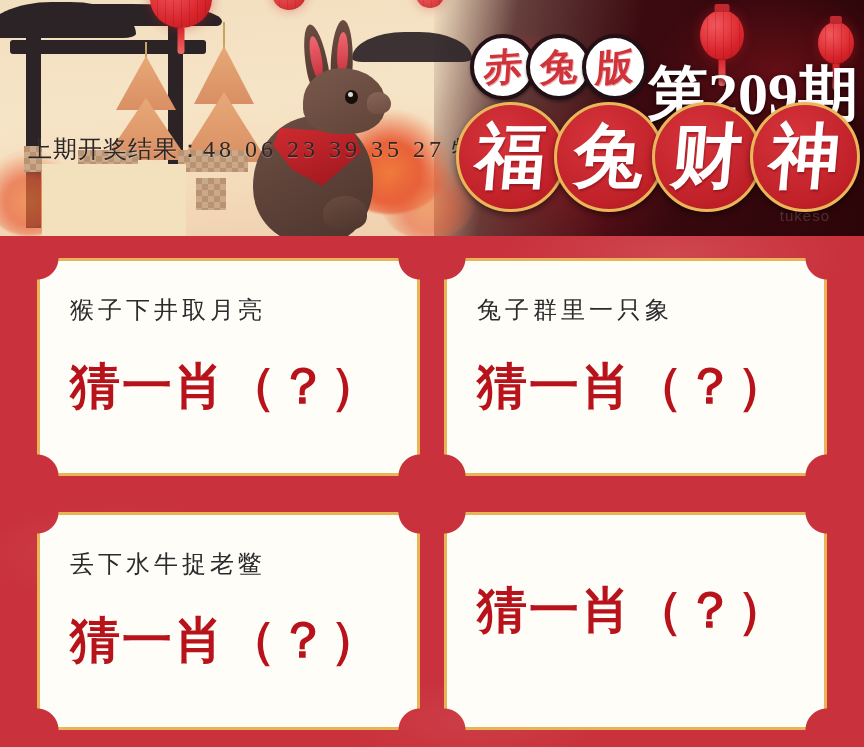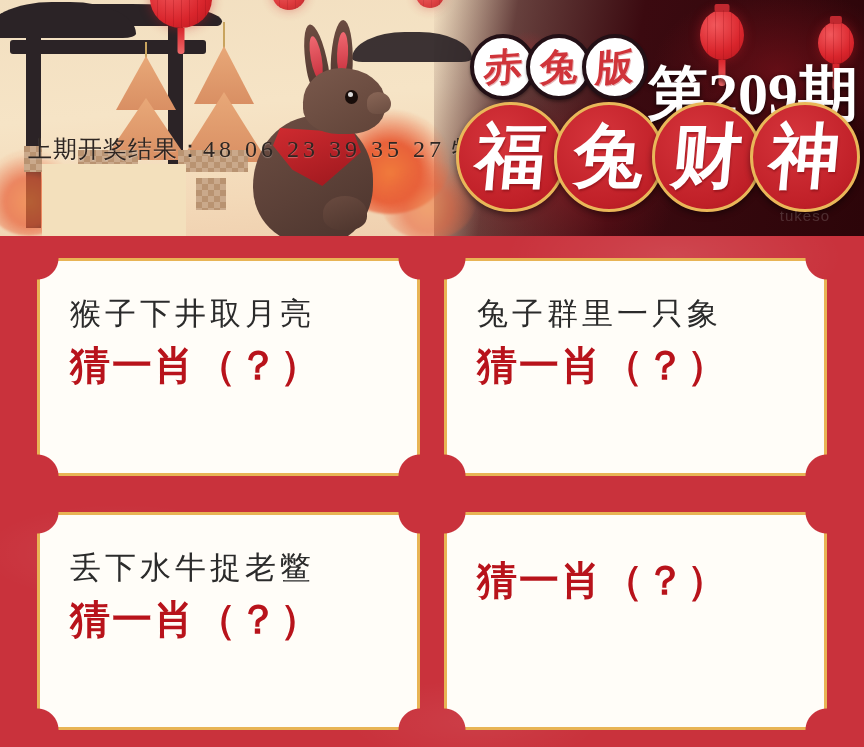--- a/index.html
+++ b/index.html
@@ -156,27 +156,27 @@
     -webkit-mask-composite:source-in;
     mask-image:
       radial-gradient(circle 22px at 0 0, transparent 0 21px, #000 22px),
       radial-gradient(circle 22px at 100% 0, transparent 0 21px, #000 22px),
       radial-gradient(circle 22px at 0 100%, transparent 0 21px, #000 22px),
       radial-gradient(circle 22px at 100% 100%, transparent 0 21px, #000 22px);
     mask-composite:intersect;
   }
   .card .riddle{
     font-family:"Liberation Serif","DejaVu Serif",serif;
-    font-size:31px;color:#2b2b2b;letter-spacing:4px;line-height:1.25;
+    font-size:24px;color:#2b2b2b;letter-spacing:4px;line-height:1.25;
     white-space:nowrap;
   }
   .card .answer{
-    margin-top:4px;
+    margin-top:28px;
     font-family:"Liberation Sans","DejaVu Sans",sans-serif;
-    font-size:40px;color:#b8131b;font-weight:bold;letter-spacing:2px;
+    font-size:50px;color:#b8131b;font-weight:bold;letter-spacing:2px;
     white-space:nowrap;
   }
 </style>
 </head>
 <body>
 
 <div id="page">
 
   <div class="banner">
 

